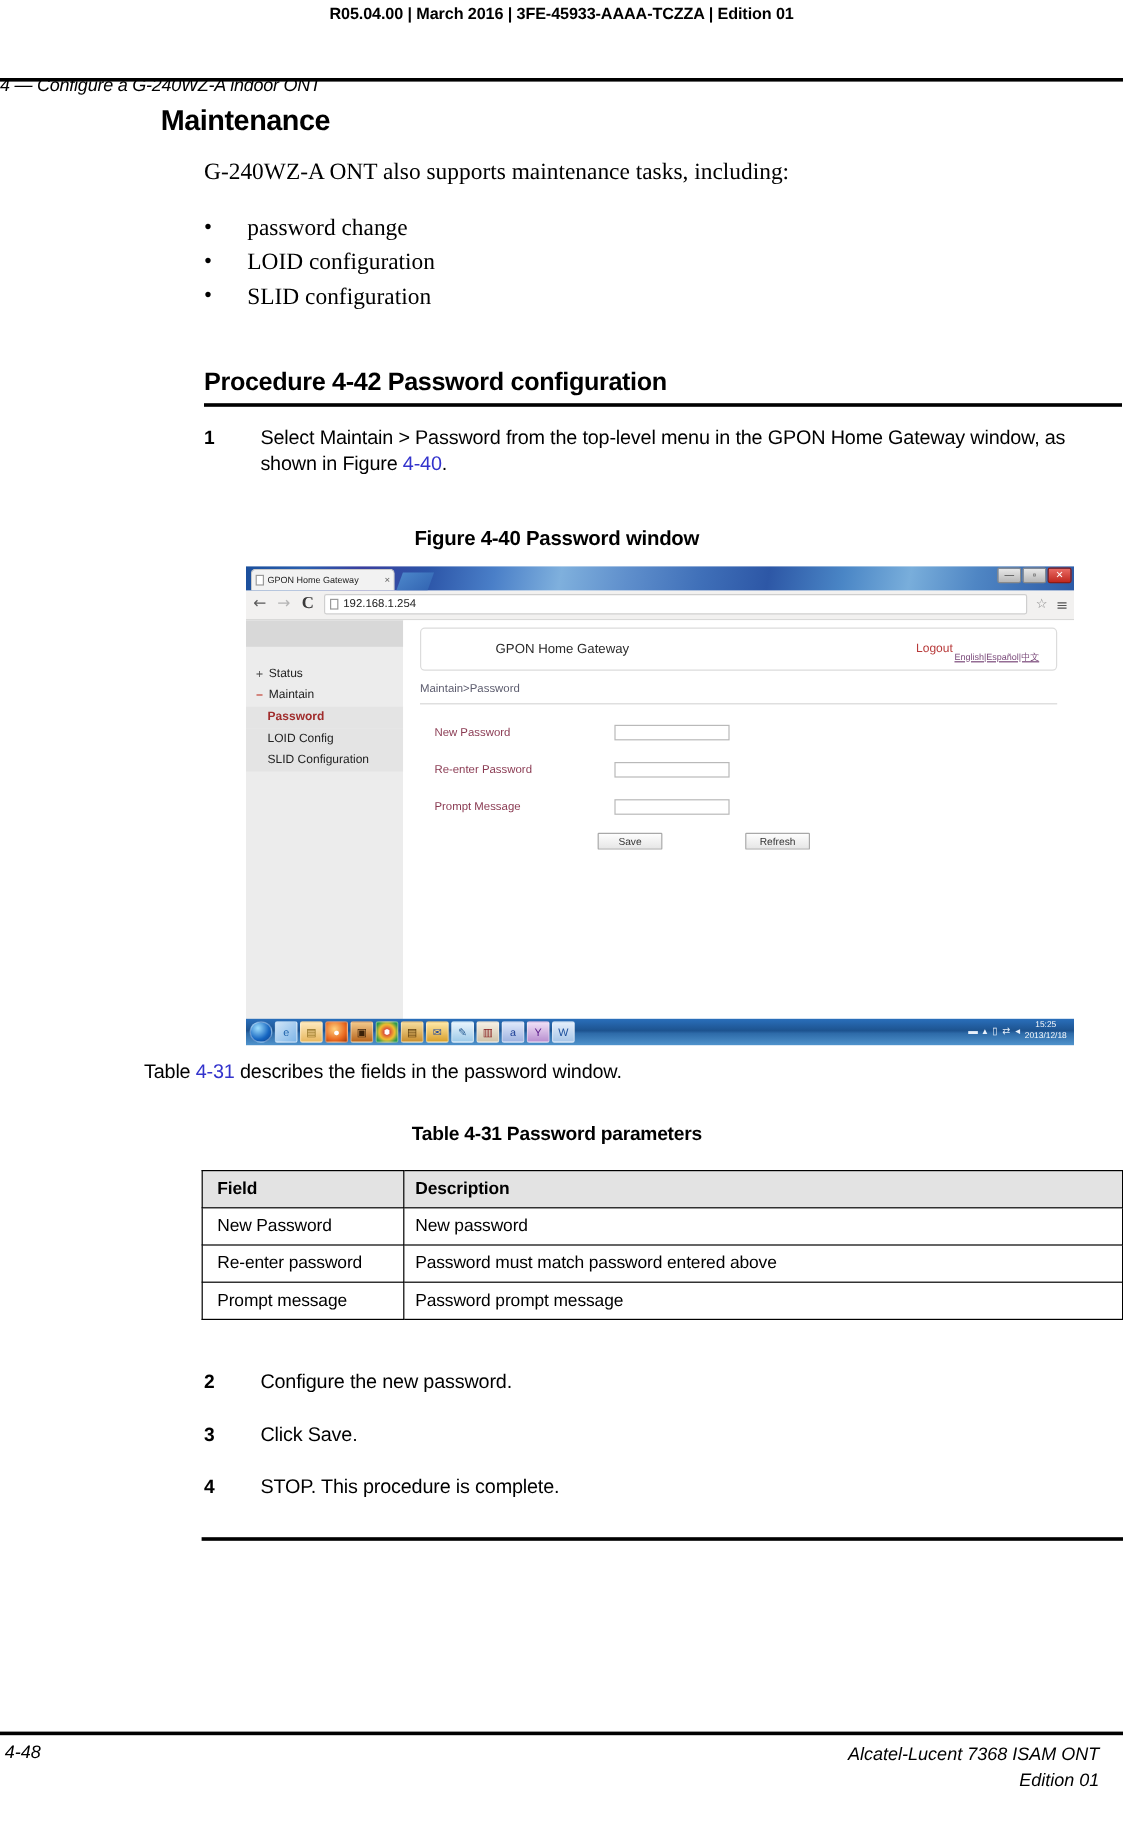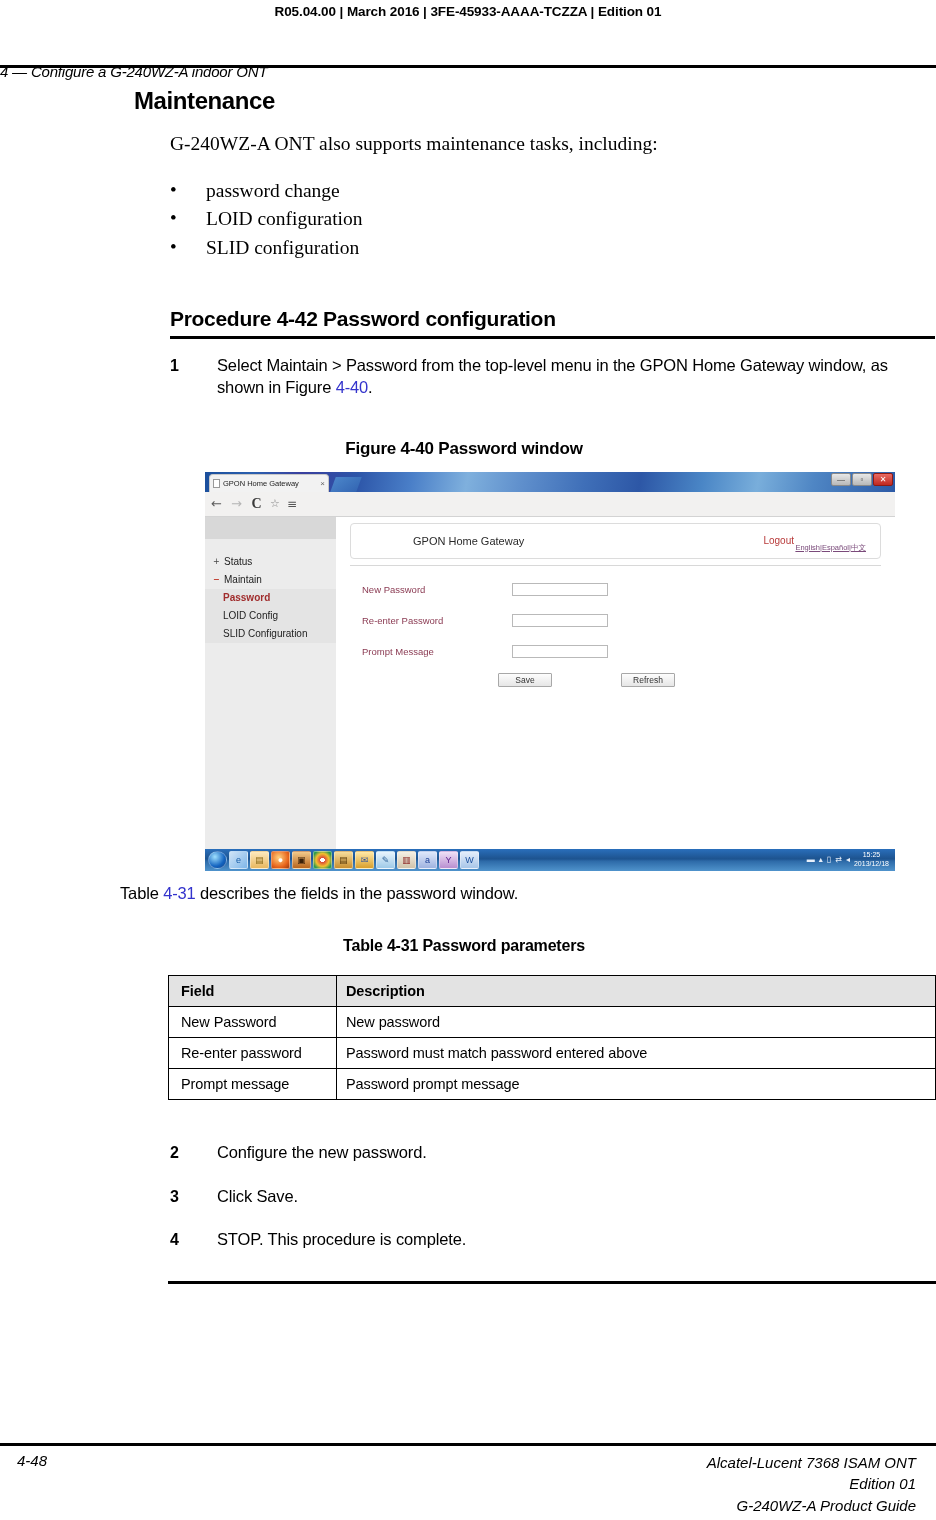--- a/index.html
+++ b/index.html
@@ -454,21 +454,21 @@
   }
   .footer {
     position: absolute;
     left: 0; top: 1452px;
     width: 936px;
     font-family: "Liberation Sans", sans-serif;
     font-style: italic;
     font-size: 15px;
     color: #000;
   }
-  .footer .pg { position: absolute; left: 17px; top: 0; }
+  .footer .pg { position: absolute; left: 4px; top: 0; }
   .footer .right { text-align: right; width: 916px; line-height: 1.43; }
 </style>
 </head>
 <body>
 
 <div class="doc-header-meta">R05.04.00 | March 2016 | 3FE-45933-AAAA-TCZZA | Edition 01</div>
 <div class="running-head">4 —  Configure a G-240WZ-A indoor ONT</div>
 <div class="header-rule"></div>
 
 <div class="content">
@@ -505,20 +505,24 @@
         <span>—</span>
         <span>▫</span>
         <span class="close">✕</span>
       </div>
     </div>
 
     <div class="toolbar">
       <span class="nav-ico">←</span>
       <span class="nav-ico fwd">→</span>
       <span class="nav-ico reload">C</span>
+      <span class="urlbar">
+        <span class="doc-ico"></span>
+        <span>192.168.1.254</span>
+      </span>
       <span class="star-ico">☆</span>
       <span class="menu-ico">≡</span>
     </div>
 
     <div class="browser-body">
 
       <div class="gw-sidebar">
         <div class="top-band"></div>
         <div class="menu-wrap">
           <div class="side-item">
@@ -541,20 +545,21 @@
         </div>
       </div>
 
       <div class="gw-main">
         <div class="gw-header">
           <span class="gw-title">GPON Home Gateway</span>
           <span class="gw-logout">Logout</span>
           <span class="gw-lang">English|Español|中文</span>
         </div>
 
+        <div class="breadcrumb">Maintain&gt;Password</div>
         <div class="bc-rule"></div>
 
         <div class="form-rows">
           <div class="form-row">
             <label>New Password</label>
             <span class="fld"></span>
           </div>
           <div class="form-row">
             <label>Re-enter Password</label>
             <span class="fld"></span>
@@ -640,15 +645,14 @@
 
   <div class="tail-rule"></div>
 </div>
 
 <div class="footer-rule"></div>
 <div class="footer">
   <span class="pg">4-48</span>
   <div class="right">
     <div>Alcatel-Lucent 7368 ISAM ONT</div>
     <div>Edition 01</div>
-    <div>G-240WZ-A Product Guide</div>
   </div>
 </div>
 
 </body></html>

